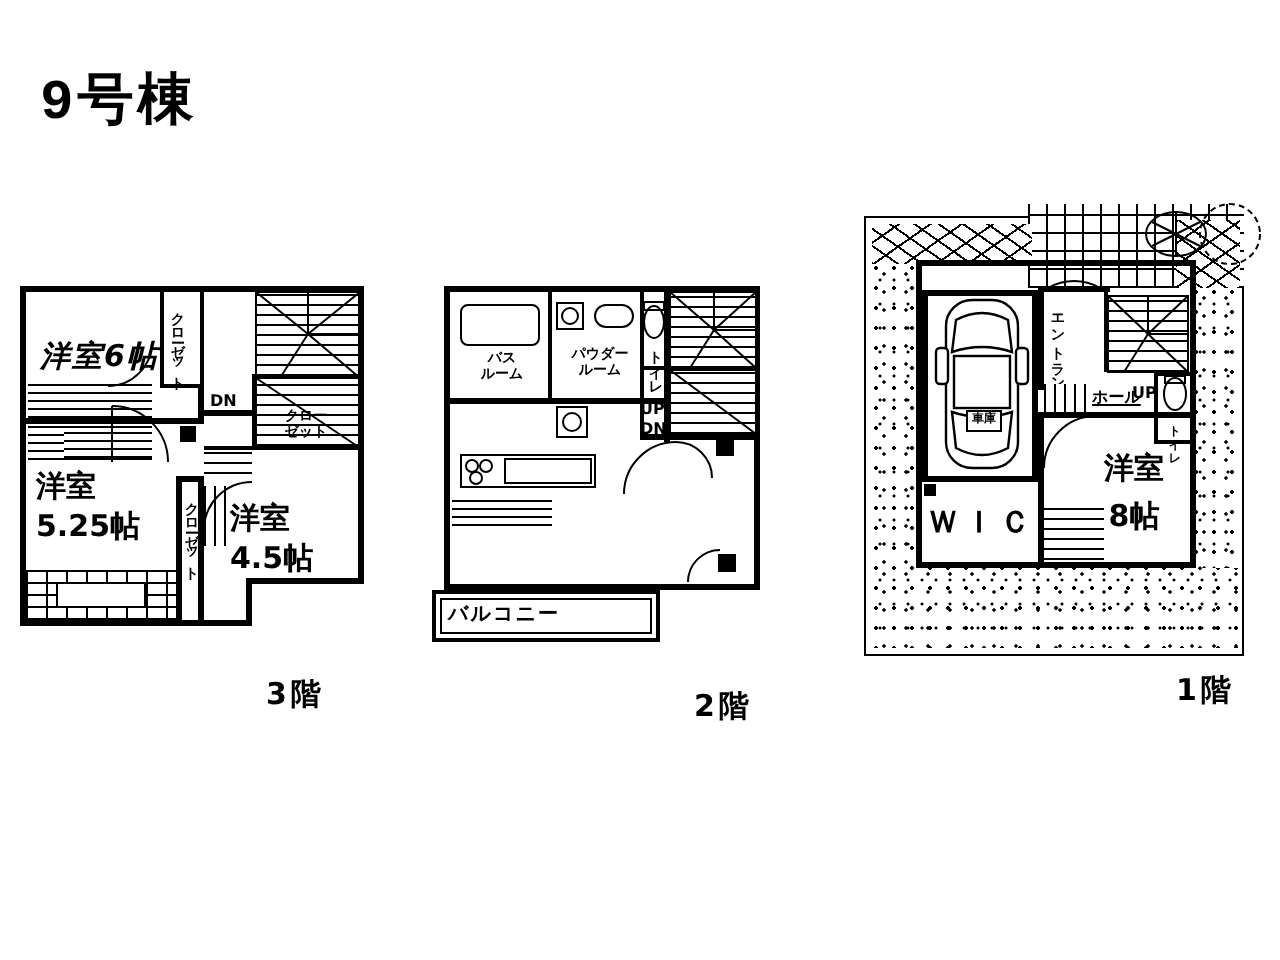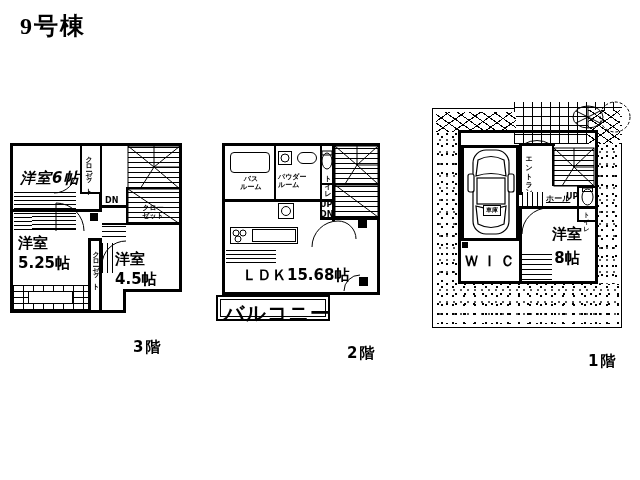--- a/index.html
+++ b/index.html
@@ -3,22 +3,22 @@
 <meta charset="utf-8">
 <style>
   html,body{margin:0;padding:0;}
   body{
     width:640px;height:480px;background:#ffffff;
     font-family:"DejaVu Sans","Liberation Sans",sans-serif;
     color:#000;overflow:hidden;position:relative;
   }
   .abs{position:absolute;}
   #page-title{
-    left:20px;top:10px;font-size:24px;font-weight:bold;letter-spacing:2px;
-    font-family:Liberation Serif, serif;
+    left:20px;top:31px;font-size:28px;font-weight:bold;letter-spacing:2px;
+    font-family:Liberation Mono, monospace;
   }
   .floor-label{font-size:15px;font-weight:bold;letter-spacing:2px;}
   .plan{position:absolute;}
   .wall{position:absolute;background:#000;}
   .room{position:absolute;background:#fff;border:1px solid #000;box-sizing:border-box;}
   .lbl{position:absolute;white-space:nowrap;font-weight:bold;}
   .lbl-room{font-size:14px;letter-spacing:1px;font-style:italic;}
   .lbl-tiny{font-size:7px;line-height:7.5px;letter-spacing:0px;font-weight:bold;}
   .lbl-tiny-v{font-size:7px;line-height:7.5px;letter-spacing:0px;font-weight:bold;
      writing-mode:vertical-rl;text-orientation:upright;}
@@ -175,21 +175,21 @@
   <div class="lbl lbl-tiny" style="left:11px;top:33px;width:36px;text-align:center;">
     <span>バス</span><br>
     <span>ルーム</span>
   </div>
 
   <div class="room" style="left:75px;top:9px;width:20px;height:12px;border-radius:9px;"></div>
   <div class="room" style="left:56px;top:8px;width:14px;height:14px;"></div>
   <svg class="abs" style="left:56px;top:8px;" width="14" height="14" viewBox="0 0 14 14">
     <circle cx="7" cy="7" r="4" stroke="#000" stroke-width="1" fill="none"></circle>
   </svg>
-  <div class="lbl lbl-tiny" style="left:56px;top:31px;width:44px;text-align:left;">
+  <div class="lbl lbl-tiny" style="left:56px;top:31px;width:44px;text-align:center;">
     <span>パウダー</span><br>
     <span>ルーム</span>
   </div>
   <div class="room" style="left:56px;top:60px;width:16px;height:16px;"></div>
   <svg class="abs" style="left:56px;top:60px;" width="16" height="16" viewBox="0 0 16 16">
     <circle cx="8" cy="8" r="4.5" stroke="#000" stroke-width="1" fill="none"></circle>
   </svg>
 
   <svg class="abs" style="left:99px;top:8px;" width="12" height="24" viewBox="0 0 12 24">
     <ellipse cx="6" cy="10" rx="5" ry="8" stroke="#000" stroke-width="1" fill="none"></ellipse>
@@ -234,25 +234,24 @@
   </svg>
   <svg class="abs" style="left:116px;top:78px;" width="18" height="18" viewBox="0 0 18 18">
     <path d="M0,0 A18,18 0 0 1 18,18" stroke="#000" stroke-width="1" fill="none"></path>
   </svg>
   <div class="wall" style="left:136px;top:76px;width:9px;height:9px;"></div>
   <div class="wall" style="left:137px;top:134px;width:9px;height:9px;"></div>
   <svg class="abs" style="left:122px;top:132px;" width="16" height="16" viewBox="0 0 16 16">
     <path d="M16,0 A16,16 0 0 0 0,16" stroke="#000" stroke-width="1" fill="none"></path>
   </svg>
 
-  <div class="lbl lbl-ldk" style="left:20px;top:123px;">ＬＤＫ15.68帖</div>
 
   <div class="room" style="left:-6px;top:152px;width:114px;height:26px;border-width:2px;"></div>
   <div class="room" style="left:-2px;top:156px;width:106px;height:18px;"></div>
-  <div class="lbl" style="left:2px;top:157px;font-size:20px;font-weight:bold;letter-spacing:1px;">バルコニー</div>
+  <div class="lbl" style="left:2px;top:157px;font-size:10px;font-weight:bold;letter-spacing:1px;">バルコニー</div>
 </div>
 <div class="abs floor-label" style="left:347px;top:344px;">2階</div>
 
 <div class="plan" id="plan1" style="left:432px;top:100px;width:196px;height:228px;">
 
   <div class="room" style="left:0;top:8px;width:190px;height:220px;border-width:1px;"></div>
 
   <div class="hatch-grid" style="position:absolute;left:82px;top:2px;width:108px;height:42px;"></div>
 
   <div class="hatch-stone" style="position:absolute;left:4px;top:12px;width:80px;height:20px;"></div>
@@ -341,13 +340,13 @@
   </svg>
   <svg class="abs" style="left:140px;top:4px;" width="32" height="26" viewBox="0 0 32 26">
     <g stroke="#000" stroke-width="1" fill="none">
       <ellipse cx="16" cy="13" rx="15" ry="11"></ellipse>
       <line x1="4" y1="7" x2="28" y2="19"></line>
       <line x1="4" y1="19" x2="28" y2="7"></line>
       <line x1="16" y1="2" x2="16" y2="24"></line>
     </g>
   </svg>
 </div>
-<div class="abs floor-label" style="left:588px;top:352px;">1階</div>
+<div class="abs floor-label" style="left:588px;top:336px;">1階</div>
 
 </body></html>

